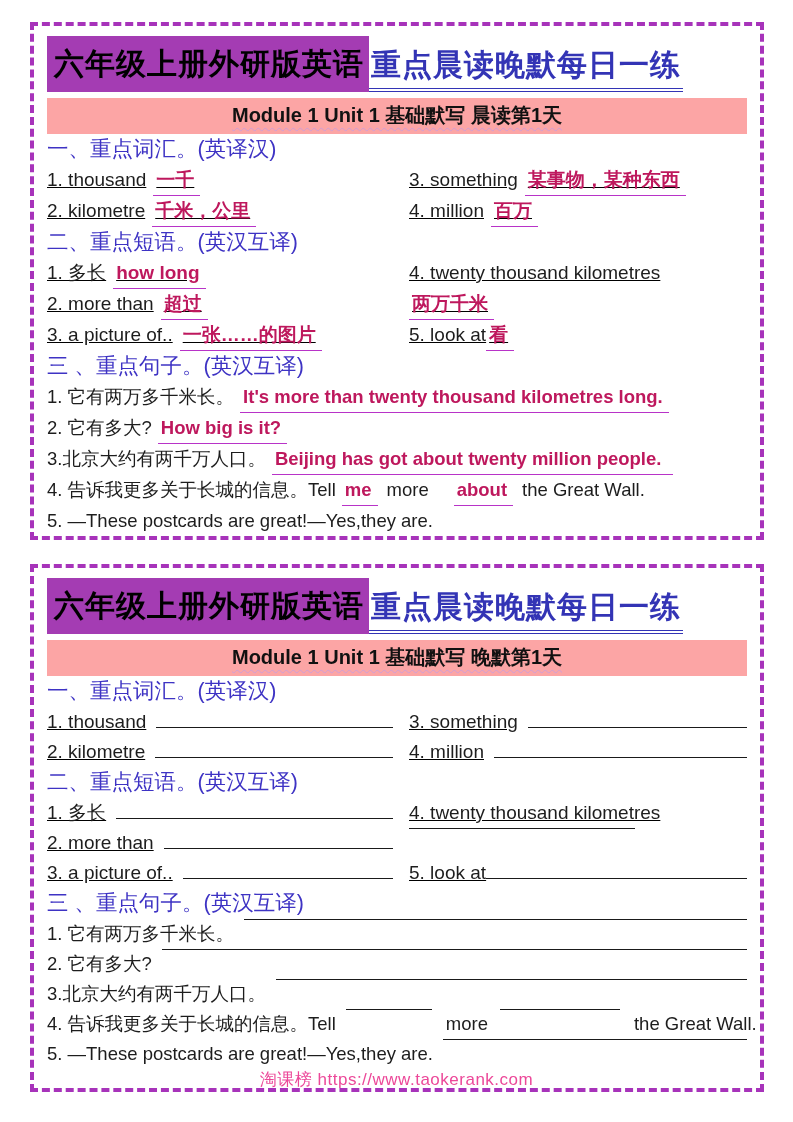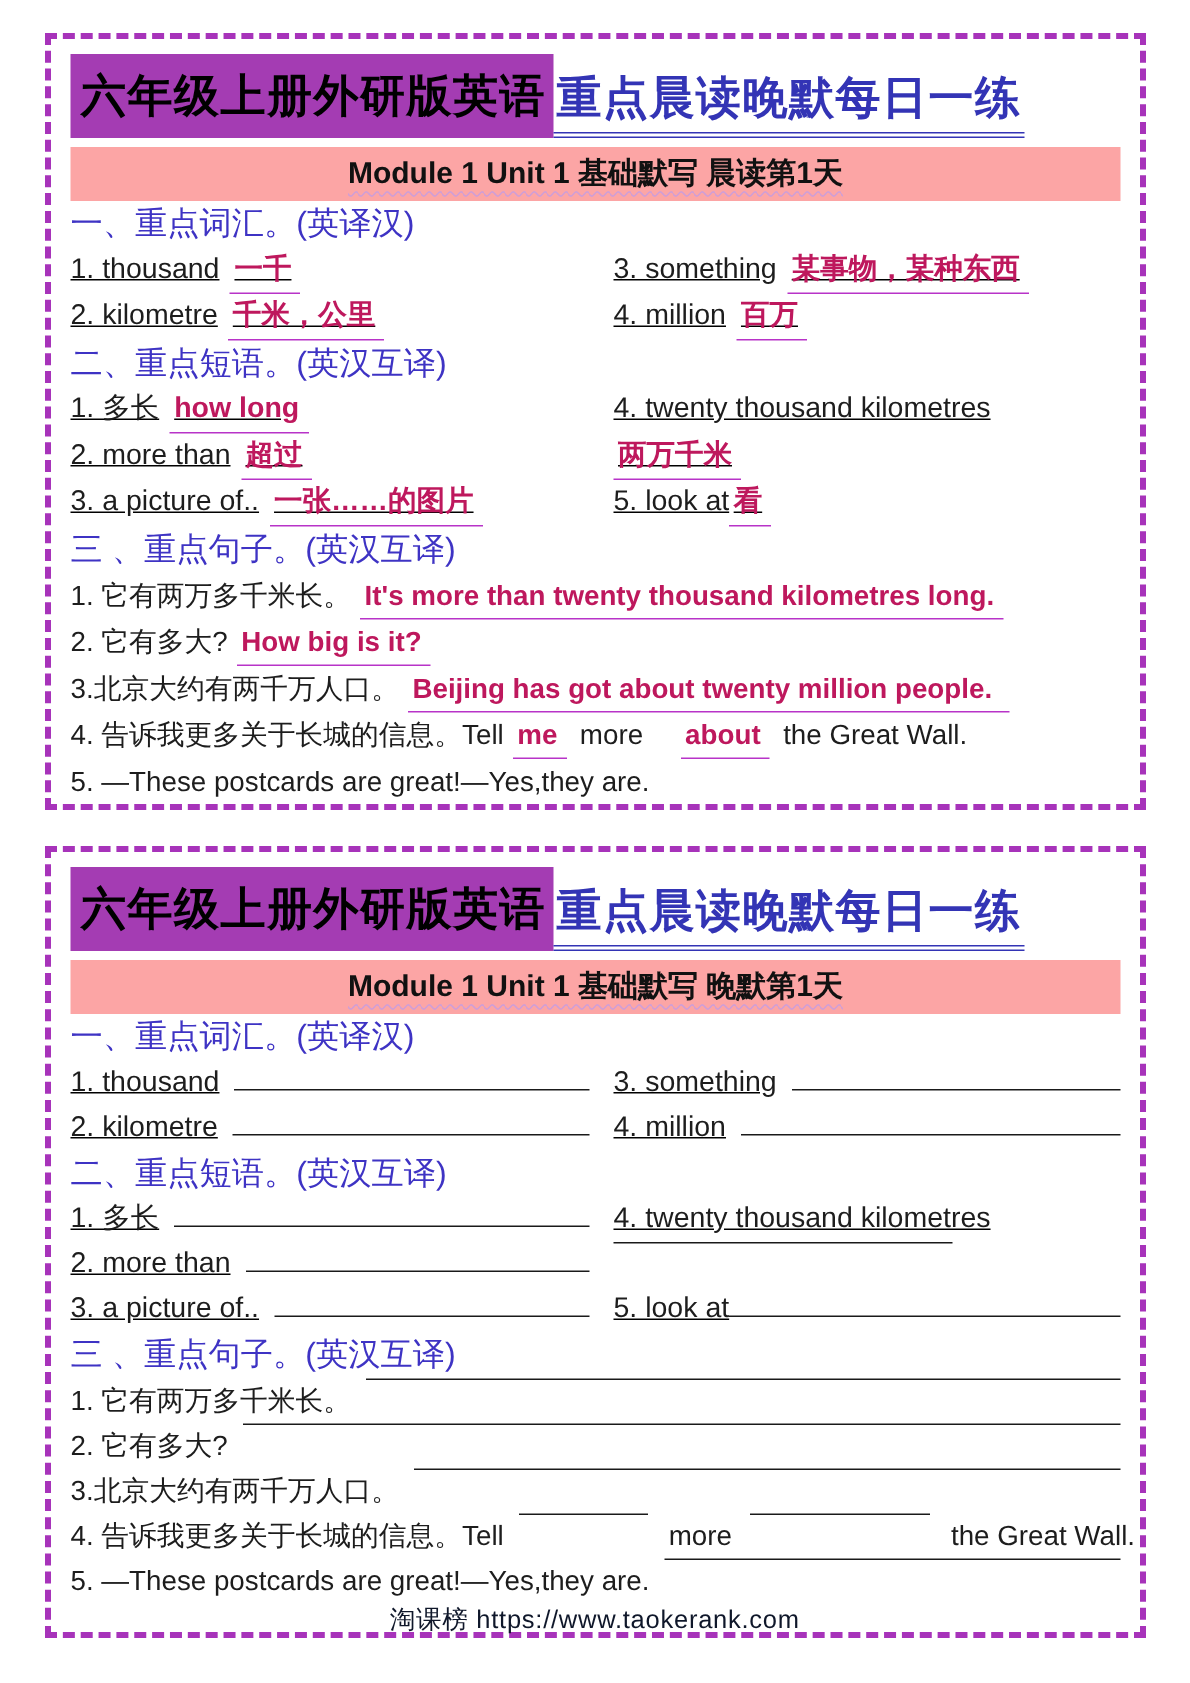--- a/index.html
+++ b/index.html
@@ -36,21 +36,21 @@
   .blank { display:inline-block; flex:1 1 auto; border-bottom:1.6px solid #1a1a1a;
     margin-left:10px; margin-bottom:-4px; height:1px; }
   .blank.fixed { flex:0 0 auto; }
 
   .sent { display:flex; align-items:flex-start; line-height:30px; font-size:18.5px;
     color:#1d1d1d; white-space:pre; }
   .sent .ans { margin-left:6px; }
   .sent .gapword { margin:0 9px; }
 
   .watermark { position:absolute; left:50%; top:1068px; transform:translateX(-50%);
-    color:#0f172a; font-size:17px; letter-spacing:0.5px; z-index:6; white-space:nowrap; }
+    color:#ec4899; font-size:17px; letter-spacing:0.5px; z-index:6; white-space:nowrap; }
 </style>
 </head>
 <body>
 
 <div class="page">
 
   <div class="panel panel-morning">
     <div class="panel-title">
       <span class="title-left">六年级上册外研版英语</span>
         <span class="title-right">重点晨读晚默每日一练</span>

